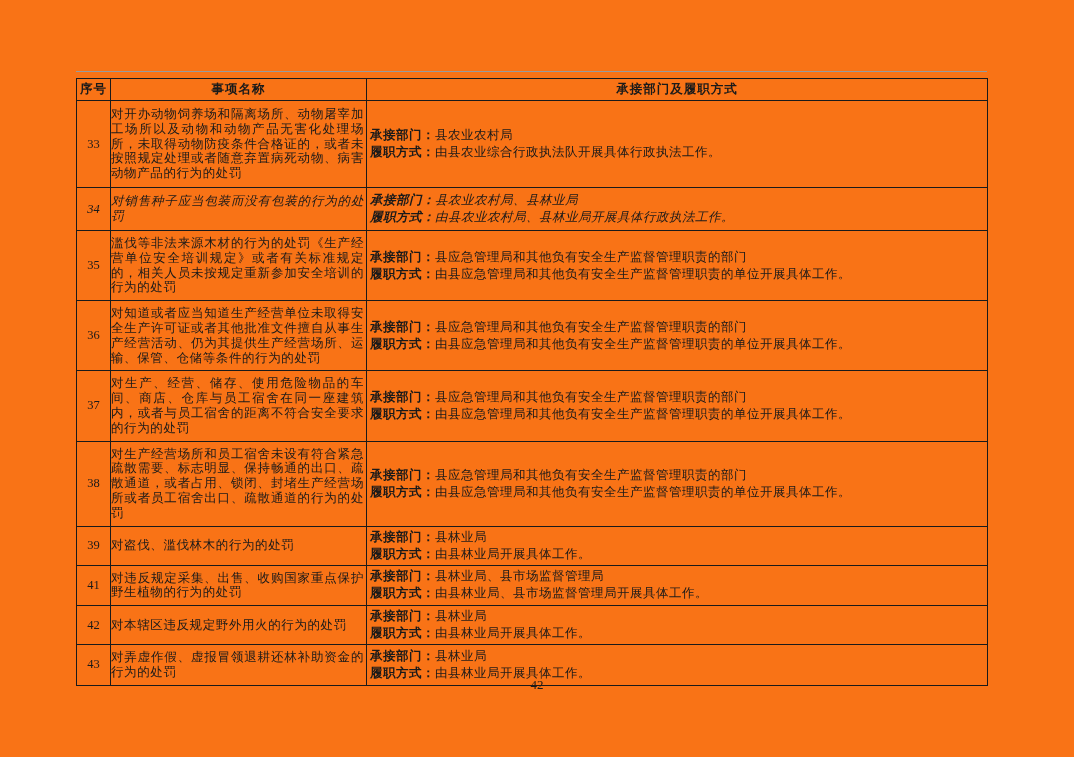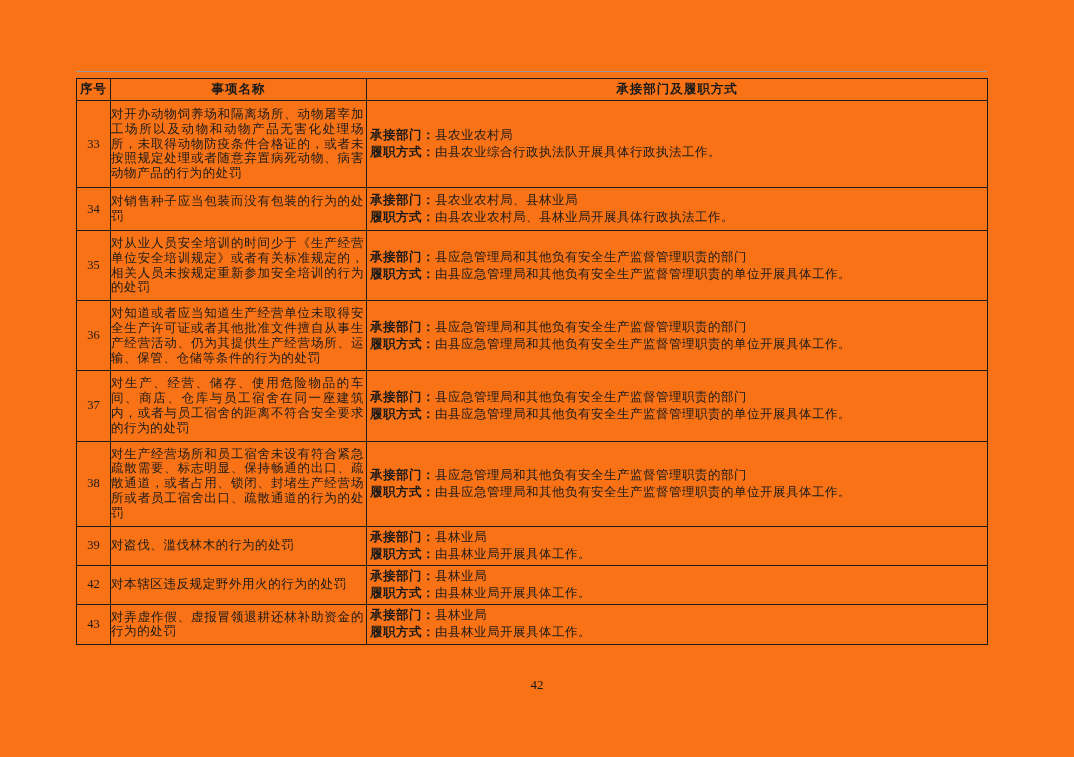--- a/index.html
+++ b/index.html
@@ -62,21 +62,21 @@
   }
   td.c-dept .lbl {
     font-weight: bold;
     letter-spacing: 0.5px;
   }
   td.c-dept .val {
     letter-spacing: 0.5px;
   }
   
   tbody tr:nth-child(1)  { height: 87px; }
-  tbody tr:nth-child(2)  { height: 43px; }
+  tbody tr:nth-child(2)  { height: 43px; font-style: italic; }
   tbody tr:nth-child(3)  { height: 63px; }
   tbody tr:nth-child(4)  { height: 65px; }
   tbody tr:nth-child(5)  { height: 65px; }
   tbody tr:nth-child(6)  { height: 72px; }
   tbody tr:nth-child(7)  { height: 33px; }
   tbody tr:nth-child(8)  { height: 35px; }
   tbody tr:nth-child(9)  { height: 35px; }
   tbody tr:nth-child(10) { height: 33px; }
   tbody tr:nth-child(11) { height: 40px; }
   .page-number {
@@ -123,21 +123,21 @@
       <td class="c-no">34</td>
       <td class="c-name">对销售种子应当包装而没有包装的行为的处罚</td>
       <td class="c-dept">
         <div><span class="lbl">承接部门：</span><span class="val">县农业农村局、县林业局</span></div>
         <div><span class="lbl">履职方式：</span><span class="val">由县农业农村局、县林业局开展具体行政执法工作。</span></div>
       </td>
     </tr>
 
     <tr>
       <td class="c-no">35</td>
-      <td class="c-name">对从业人员安全培训的时间少于《生产经营单位安全培训规定》或者有关标准规定的，相关人员未按规定重新参加安全培训的行为的处罚</td>
+      <td class="c-name">滥伐等非法来源木材的行为的处罚《生产经营单位安全培训规定》或者有关标准规定的，相关人员未按规定重新参加安全培训的行为的处罚</td>
       <td class="c-dept">
         <div><span class="lbl">承接部门：</span><span class="val">县应急管理局和其他负有安全生产监督管理职责的部门</span></div>
         <div><span class="lbl">履职方式：</span><span class="val">由县应急管理局和其他负有安全生产监督管理职责的单位开展具体工作。</span></div>
       </td>
     </tr>
 
     <tr>
       <td class="c-no">36</td>
       <td class="c-name">对知道或者应当知道生产经营单位未取得安全生产许可证或者其他批准文件擅自从事生产经营活动、仍为其提供生产经营场所、运输、保管、仓储等条件的行为的处罚</td>
       <td class="c-dept">
@@ -167,20 +167,28 @@
     <tr>
       <td class="c-no">39</td>
       <td class="c-name">对盗伐、滥伐林木的行为的处罚</td>
       <td class="c-dept">
         <div><span class="lbl">承接部门：</span><span class="val">县林业局</span></div>
         <div><span class="lbl">履职方式：</span><span class="val">由县林业局开展具体工作。</span></div>
       </td>
     </tr>
 
 
+    <tr>
+      <td class="c-no">41</td>
+      <td class="c-name">对违反规定采集、出售、收购国家重点保护野生植物的行为的处罚</td>
+      <td class="c-dept">
+        <div><span class="lbl">承接部门：</span><span class="val">县林业局、县市场监督管理局</span></div>
+        <div><span class="lbl">履职方式：</span><span class="val">由县林业局、县市场监督管理局开展具体工作。</span></div>
+      </td>
+    </tr>
 
     <tr>
       <td class="c-no">42</td>
       <td class="c-name">对本辖区违反规定野外用火的行为的处罚</td>
       <td class="c-dept">
         <div><span class="lbl">承接部门：</span><span class="val">县林业局</span></div>
         <div><span class="lbl">履职方式：</span><span class="val">由县林业局开展具体工作。</span></div>
       </td>
     </tr>
 

